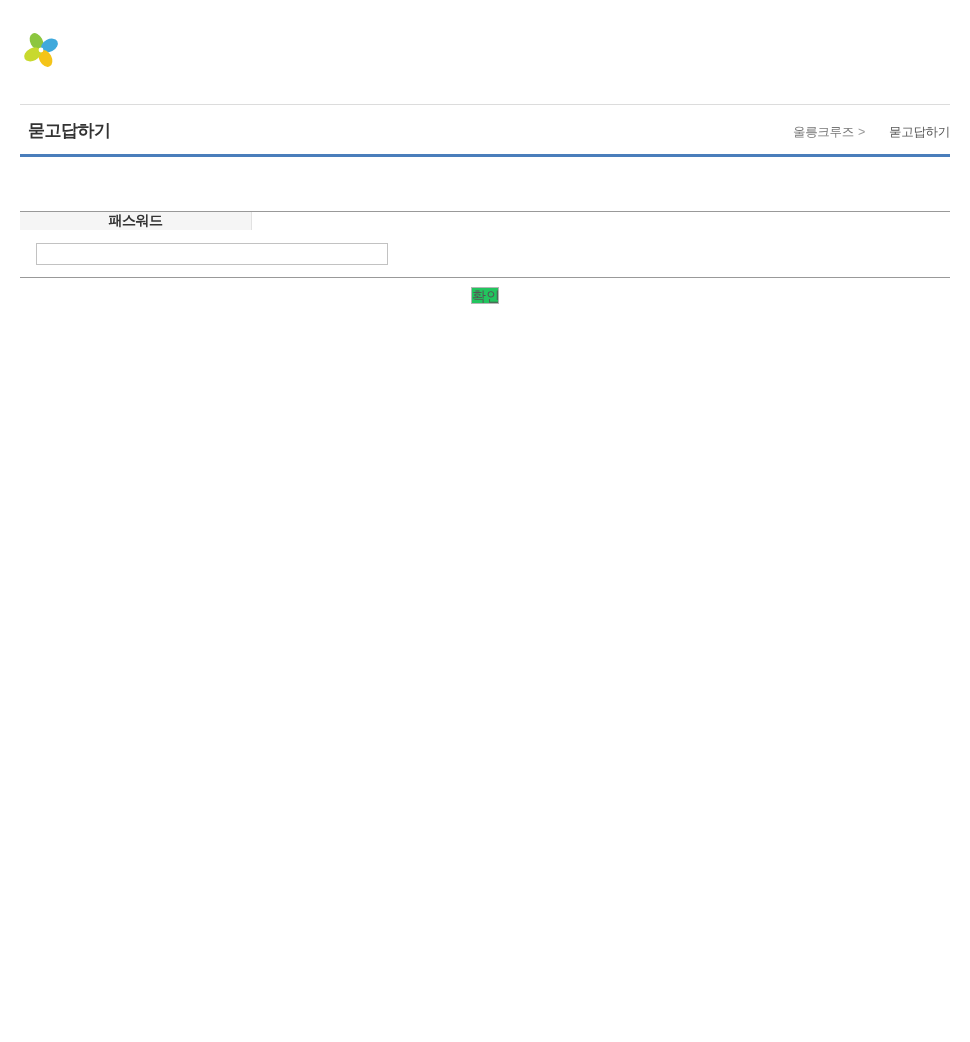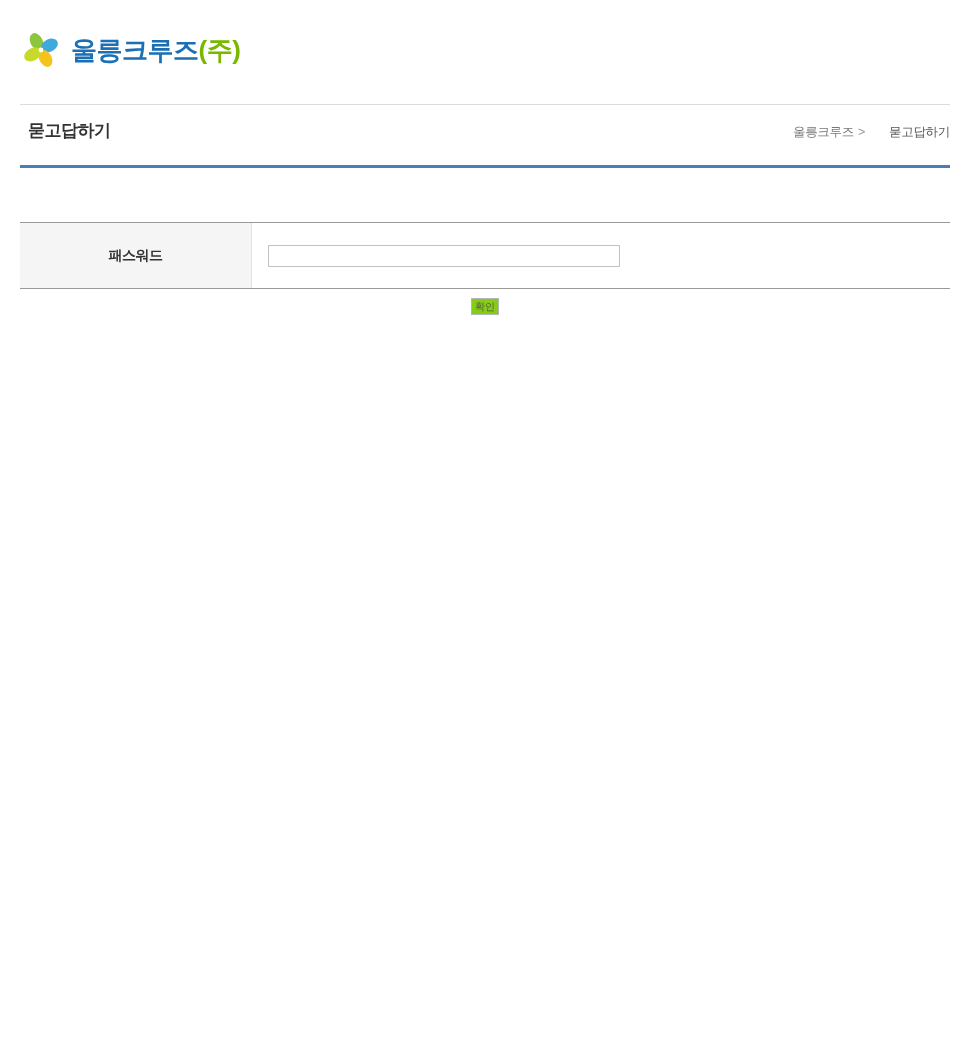--- a/index.html
+++ b/index.html
@@ -43,21 +43,21 @@
     letter-spacing: -0.5px;
     line-height: 1;
     white-space: nowrap;
   }
   .logo-text .t-blue { color: #1a6fb5; }
   .logo-text .t-green { color: #7ab800; }
 
   
   .page-bar {
     position: relative;
-    height: 64px;
+    height: 53px;
     margin: 0 20px;
     border-top: 1px solid #dcdcdc;
     border-bottom: 3px solid #4a7ebb;
     box-sizing: border-box;
   }
   .page-title {
     position: absolute;
     left: 8px;
     top: 14px;
     font-size: 17px;
@@ -90,20 +90,21 @@
   }
   .form-table {
     margin-top: 54px;
     border-top: 1px solid #999999;
     border-bottom: 1px solid #999999;
     width: 100%;
     box-sizing: border-box;
     display: flex;
     height: 67px;
     background: #ffffff;
+    flex-direction: column;
   }
   .form-th {
     width: 232px;
     background: #f5f5f5;
     border-right: 1px solid #e2e2e2;
     display: flex;
     align-items: center;
     justify-content: center;
     font-size: 14px;
     font-weight: bold;
@@ -134,22 +135,22 @@
   
   .btn-row {
     margin-top: 9px;
     display: flex;
     justify-content: center;
   }
   .btn-confirm {
     width: 28px;
     height: 17px;
     border: 1px solid #b5b5b5;
-    background: #84cc16;
-    font-size: 10px;
+    background: #22c55e;
+    font-size: 14px;
     line-height: 1;
     color: #555555;
     padding: 0;
     cursor: pointer;
     font-family: "Liberation Sans", sans-serif;
     overflow: hidden;
     white-space: nowrap;
   }
 </style>
 </head>
@@ -160,23 +161,20 @@
     <span class="logo-mark">
       <svg width="42" height="42" viewBox="0 0 42 42" xmlns="http://www.w3.org/2000/svg">
         <g transform="translate(21,21)">
           <ellipse cx="0" cy="-9.5" rx="6.2" ry="9" fill="#8cc63f" transform="rotate(-28)"></ellipse>
           <ellipse cx="0" cy="-9.5" rx="6.2" ry="9" fill="#3fa9dc" transform="rotate(62)"></ellipse>
           <ellipse cx="0" cy="-9.5" rx="6.2" ry="9" fill="#f4c419" transform="rotate(152)"></ellipse>
           <ellipse cx="0" cy="-9.5" rx="6.2" ry="9" fill="#c8d92e" transform="rotate(242)"></ellipse>
           <circle cx="0" cy="0" r="2.4" fill="#ffffff"></circle>
         </g>
       </svg>
-    </span>
-    <span class="logo-text">
-      <span class="t-blue">울릉크루즈</span><span class="t-green">(주)</span>
     </span>
   </a>
 </div>
 
 <div class="page-bar">
   <div class="page-title">묻고답하기</div>
   <div class="breadcrumb">
     <span>울릉크루즈</span><span class="crumb-sep">&gt;</span><span class="crumb-current">묻고답하기</span>
   </div>
 </div>

